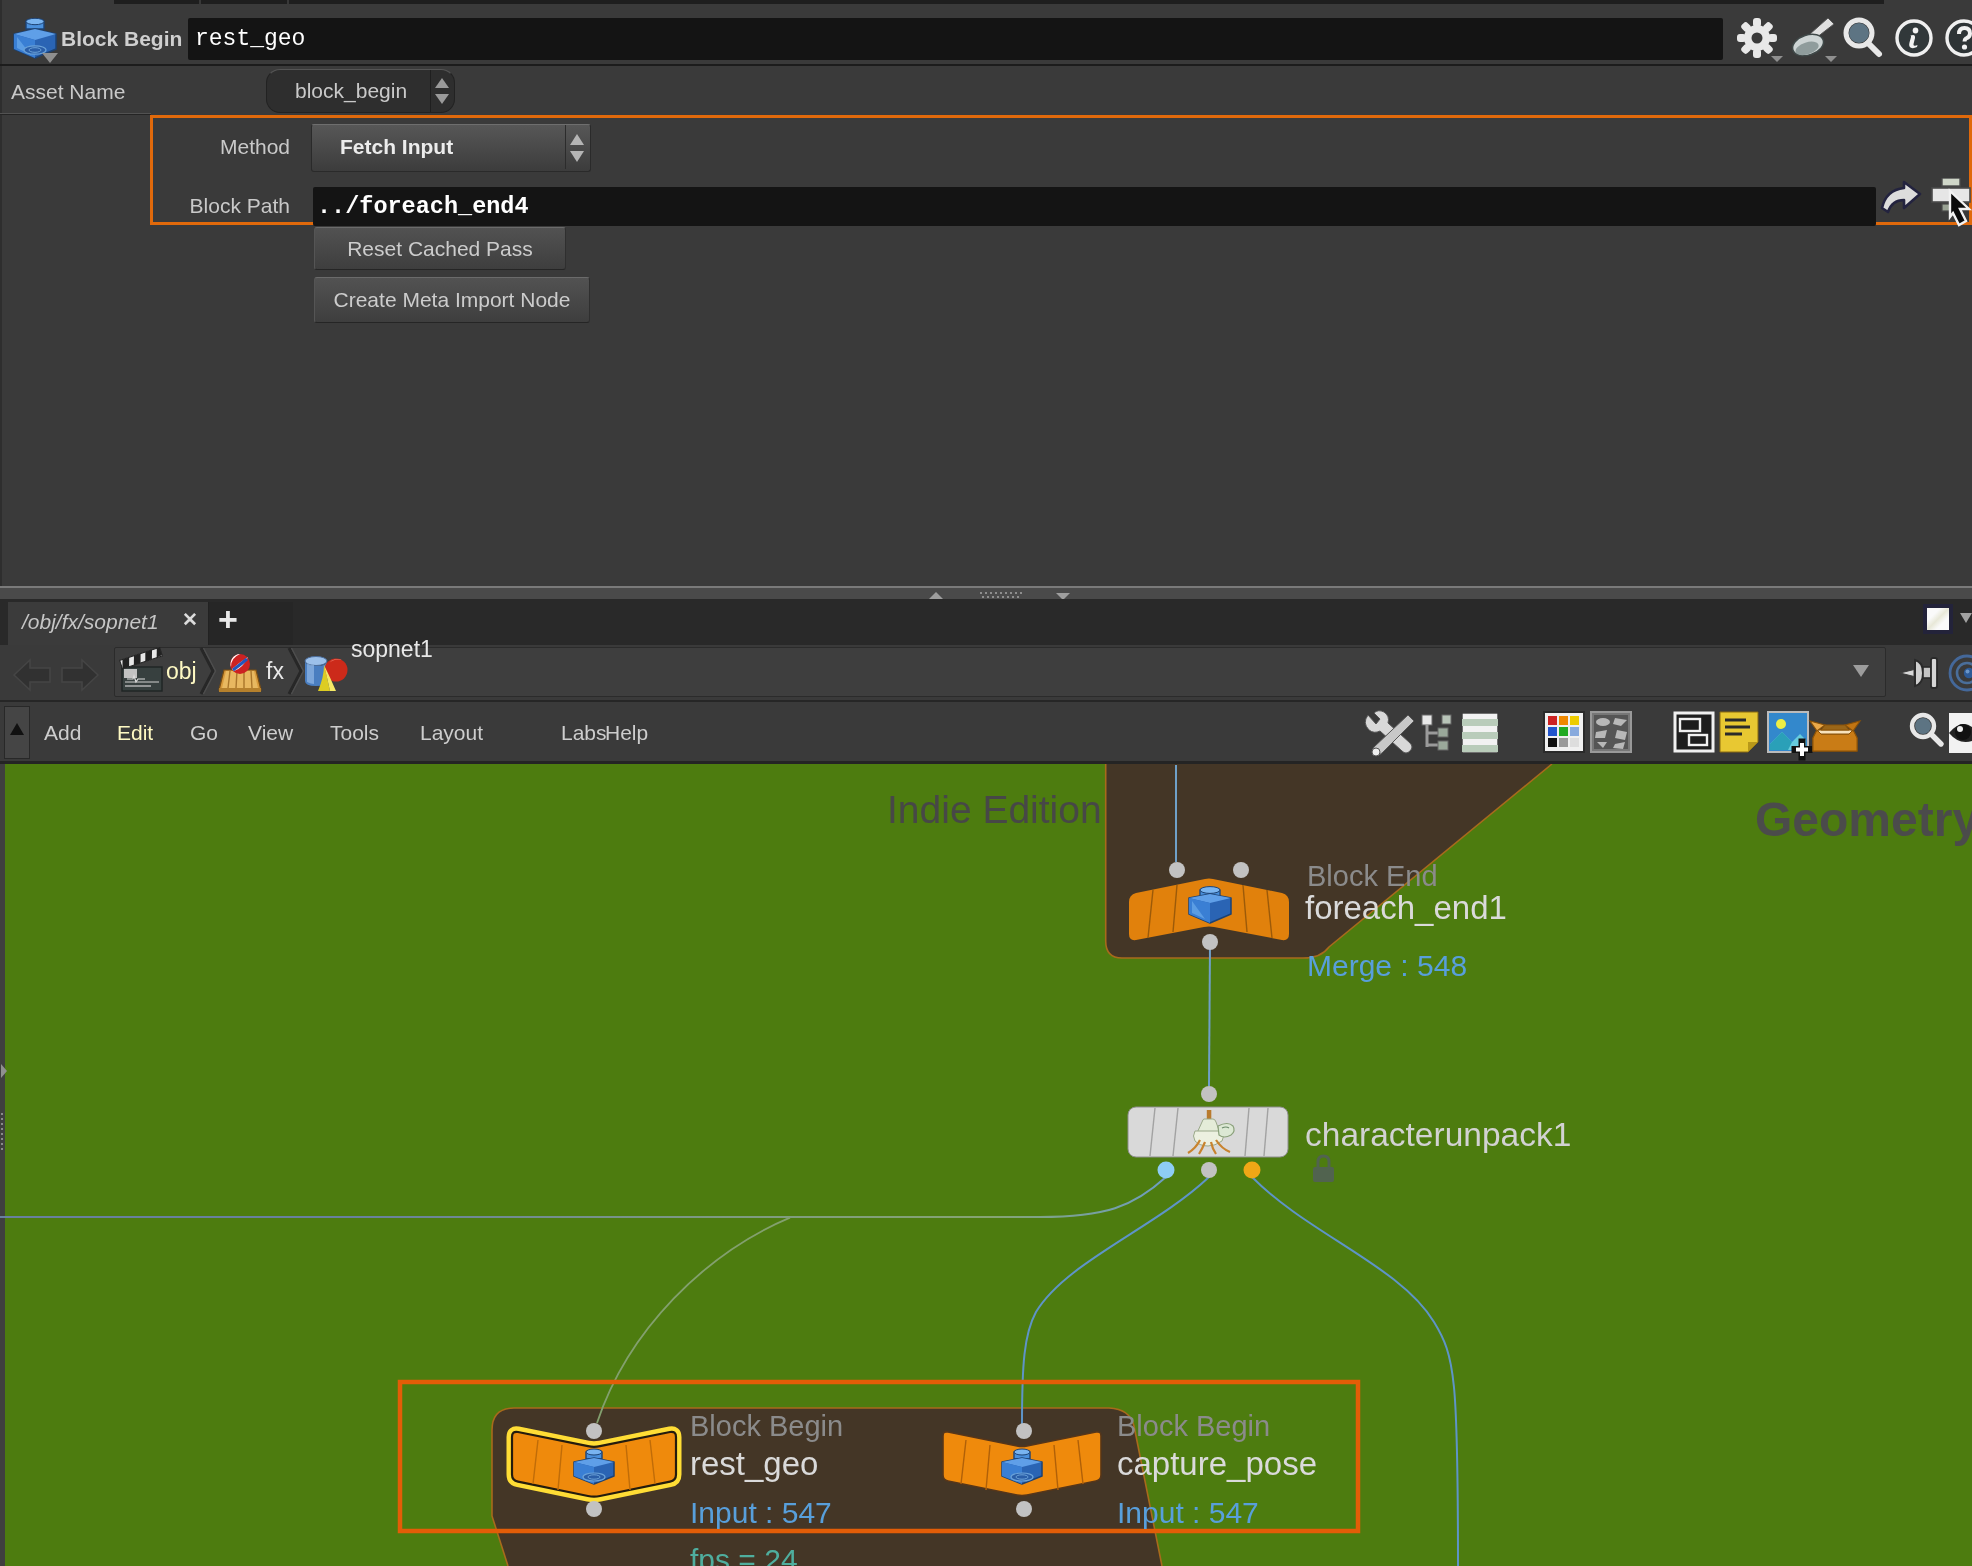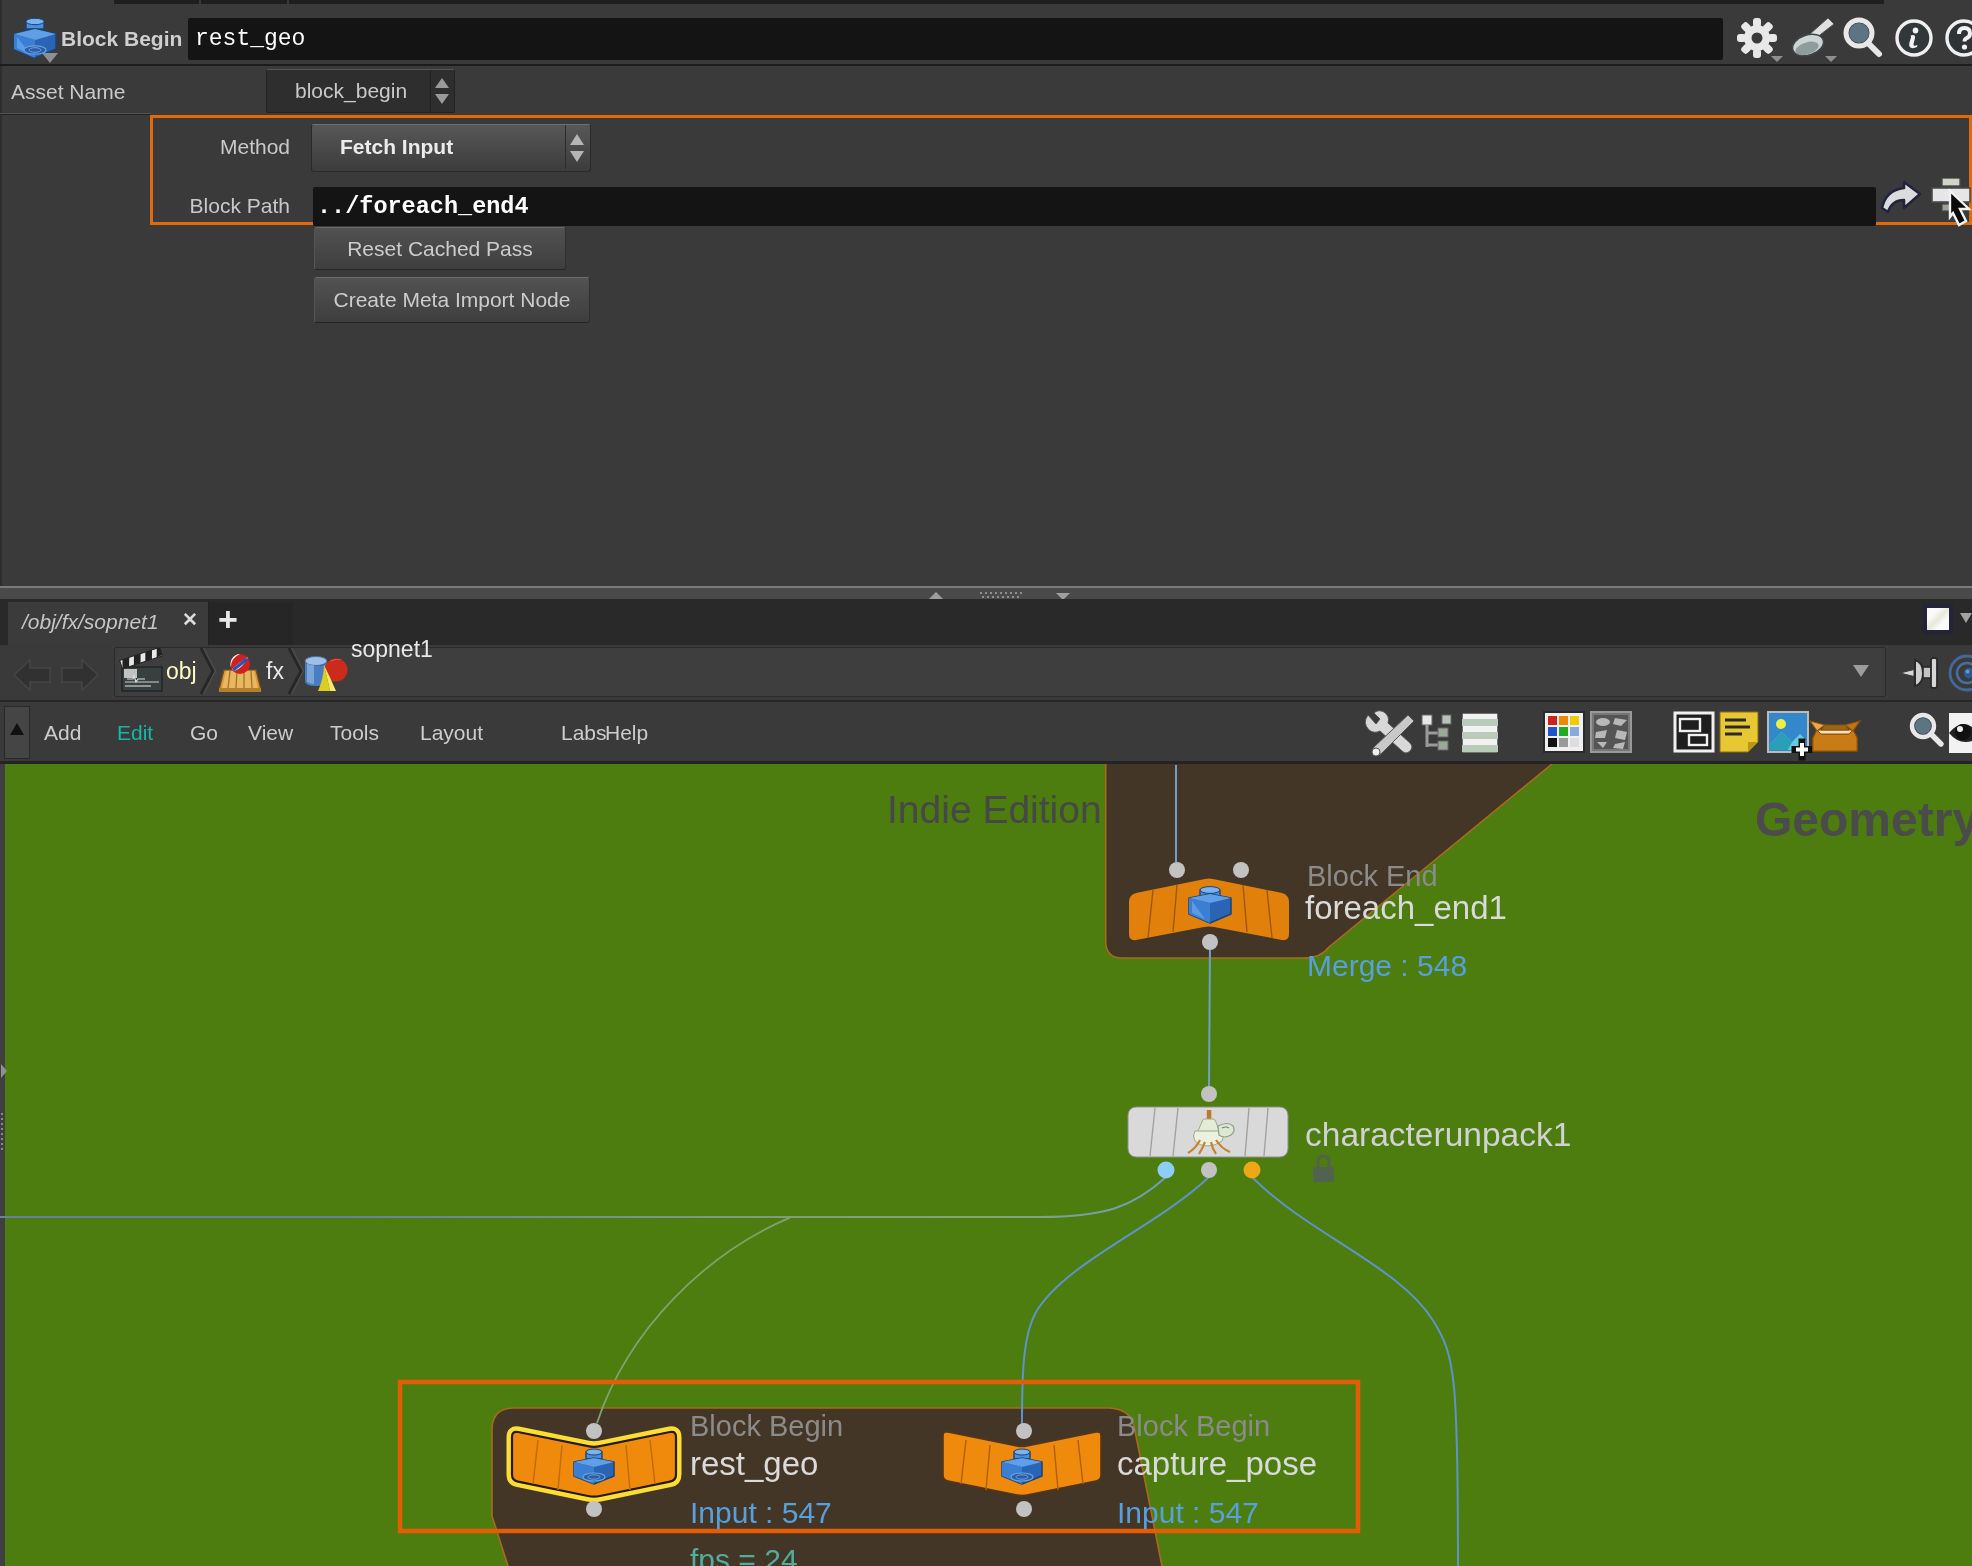--- a/index.html
+++ b/index.html
@@ -92,21 +92,21 @@
           <path d="M-5,-4 Q-5,-10 0.5,-10 Q6,-10 6,-4.5 Q6,-1 2,0.5 Q0.5,1.5 0.5,3.5" stroke-width="4"></path>
           <circle cx="0.5" cy="9" r="2.6" fill="#f2f2f2" stroke="none"></circle>
         </g>
       </g>
     </svg>
   </div>
   <div class="abs" style="left:0;top:64px;width:1972px;height:2px;background:#1c1c1c;"></div>
 
   <div class="abs lbl" style="left:11px;top:80px;">Asset Name</div>
   <div class="abs" style="left:266px;top:69px;width:187px;height:42px;background:#2e2e2e;
-       border:1px solid #222;border-top-color:#555;border-radius:2px;">
+       border:1px solid #222;border-top-color:#555;border-radius:14px;">
      <span style="position:absolute;left:28px;top:9px;font-size:21px;color:#c9c9c9;">block_begin</span>
      <span style="position:absolute;right:23px;top:0;width:1px;height:42px;background:#1f1f1f;"></span>
      <svg style="position:absolute;right:3px;top:8px;" width="18" height="26">
         <polygon points="9,0 16,10 2,10" fill="#9a9a9a"></polygon>
         <polygon points="9,26 16,16 2,16" fill="#9a9a9a"></polygon>
      </svg>
   </div>
   <div class="abs" style="left:0px;top:113px;width:151px;height:1px;background:#525252;"></div>
   <div class="abs" style="left:0px;top:114px;width:151px;height:1px;background:#242424;"></div>
 
@@ -272,21 +272,21 @@
   </div>
   <div class="abs" style="left:0;top:700px;width:1972px;height:2px;background:#262626;"></div>
 
   <div class="abs" style="left:0;top:702px;width:1972px;height:60px;background:#3a3a3a;"></div>
   <div class="abs" style="left:4px;top:706px;width:24px;height:51px;background:#454545;border:1px solid #282828;">
      <svg width="24" height="51">
         <polygon points="12,16 19,28 5,28" fill="#111"></polygon>
       </svg>
   </div>
   <div class="abs lbl" style="left:44px;top:721px;color:#cdcdcd;">Add</div>
-  <div class="abs lbl" style="left:117px;top:721px;color:#14b8a6;">Edit</div>
+  <div class="abs lbl" style="left:117px;top:721px;color:#fef9c3;">Edit</div>
   <div class="abs lbl" style="left:190px;top:721px;color:#cdcdcd;">Go</div>
   <div class="abs lbl" style="left:248px;top:721px;color:#cdcdcd;">View</div>
   <div class="abs lbl" style="left:330px;top:721px;color:#cdcdcd;">Tools</div>
   <div class="abs lbl" style="left:420px;top:721px;color:#cdcdcd;">Layout</div>
   <div class="abs lbl" style="left:520px;top:721px;color:#cdcdcd;margin-left:41px;">Labs</div>
   <div class="abs lbl" style="left:605px;top:721px;color:#cdcdcd;">Help</div>
   <div class="abs" id="menuicons" style="left:1360px;top:705px;">
     <svg width="612" height="56">
 
       <g transform="translate(4,8)">

